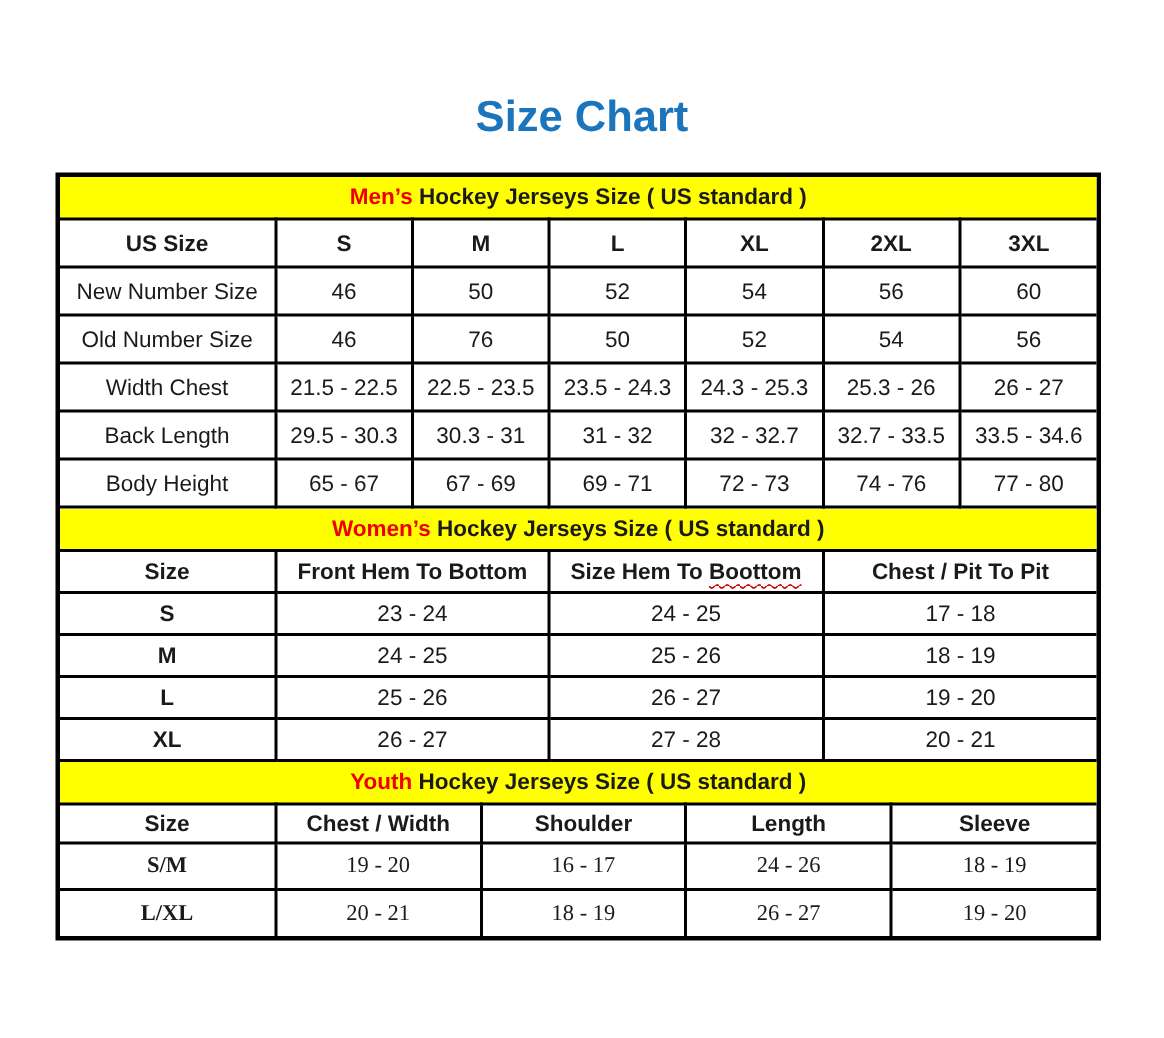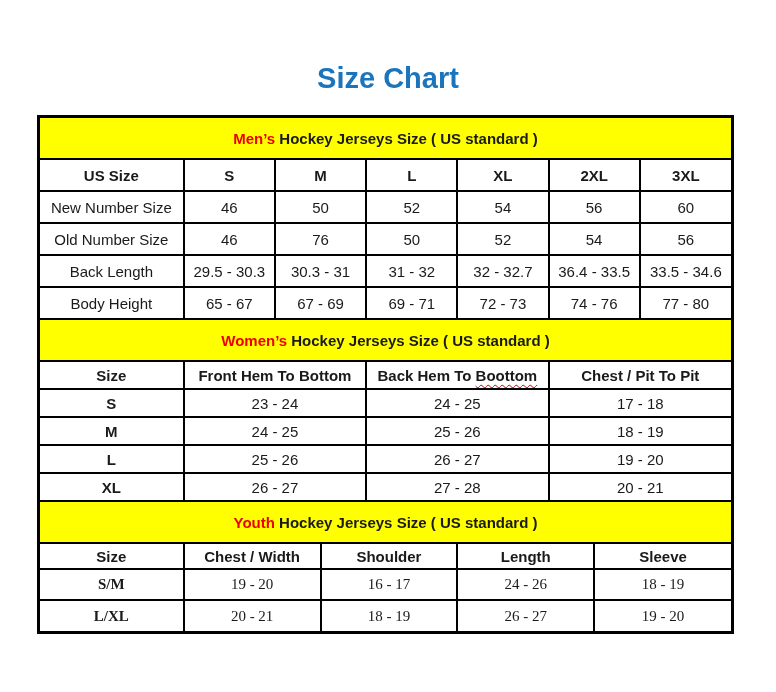--- a/index.html
+++ b/index.html
@@ -46,21 +46,21 @@
     overflow:hidden;
   }
   
   table.section td:first-child{border-left:none;}
   table.section td:last-child{border-right:none;}
   table.section tr:first-child td{border-top:none;}
   table.section:last-child tr:last-child td{border-bottom:none;}
 
   col.c0{width:20.8%;}
 
-  tr.banner-row{height:41px;}
+  tr.banner-row{height:28px;}
   td.banner{
     background:var(--banner-yellow,#FFFF00);
     font-size:17px;
     font-weight:bold;
   }
   .red{color:var(--accent-red,#EE0000);}
   tr.head td{font-weight:bold;}
   td.strong{font-weight:bold;}
 
   #mens tr.data-row, #mens tr.head{height:32px;margin-top:32px;}
@@ -118,26 +118,35 @@
       <tr class="data-row">
         <td>Old Number Size</td>
         <td>46</td>
         <td>76</td>
         <td>50</td>
         <td>52</td>
         <td>54</td>
         <td>56</td>
       </tr>
       <tr class="data-row">
+        <td>Width Chest</td>
+        <td>21.5 - 22.5</td>
+        <td>22.5 - 23.5</td>
+        <td>23.5 - 24.3</td>
+        <td>24.3 - 25.3</td>
+        <td>25.3 - 26</td>
+        <td>26 - 27</td>
+      </tr>
+      <tr class="data-row">
         <td>Back Length</td>
         <td>29.5 - 30.3</td>
         <td>30.3 - 31</td>
         <td>31 - 32</td>
         <td>32 - 32.7</td>
-        <td>36.4 - 33.5</td>
+        <td>32.7 - 33.5</td>
         <td>33.5 - 34.6</td>
       </tr>
       <tr class="data-row">
         <td>Body Height</td>
         <td>65 - 67</td>
         <td>67 - 69</td>
         <td>69 - 71</td>
         <td>72 - 73</td>
         <td>74 - 76</td>
         <td>77 - 80</td>
@@ -152,21 +161,21 @@
         <col>
         <col>
       </colgroup>
     <tbody>
       <tr class="banner-row">
         <td class="banner" colspan="4"><span class="red">Women’s</span><span> Hockey Jerseys Size ( US standard )</span></td>
       </tr>
       <tr class="head">
         <td>Size</td>
         <td>Front Hem To Bottom</td>
-        <td><span>Back Hem To </span><span class="squiggle">Boottom</span></td>
+        <td><span>Size Hem To </span><span class="squiggle">Boottom</span></td>
         <td>Chest / Pit To Pit</td>
       </tr>
       <tr class="data-row">
         <td class="strong">S</td>
         <td>23 - 24</td>
         <td>24 - 25</td>
         <td>17 - 18</td>
       </tr>
       <tr class="data-row">
         <td class="strong">M</td>

